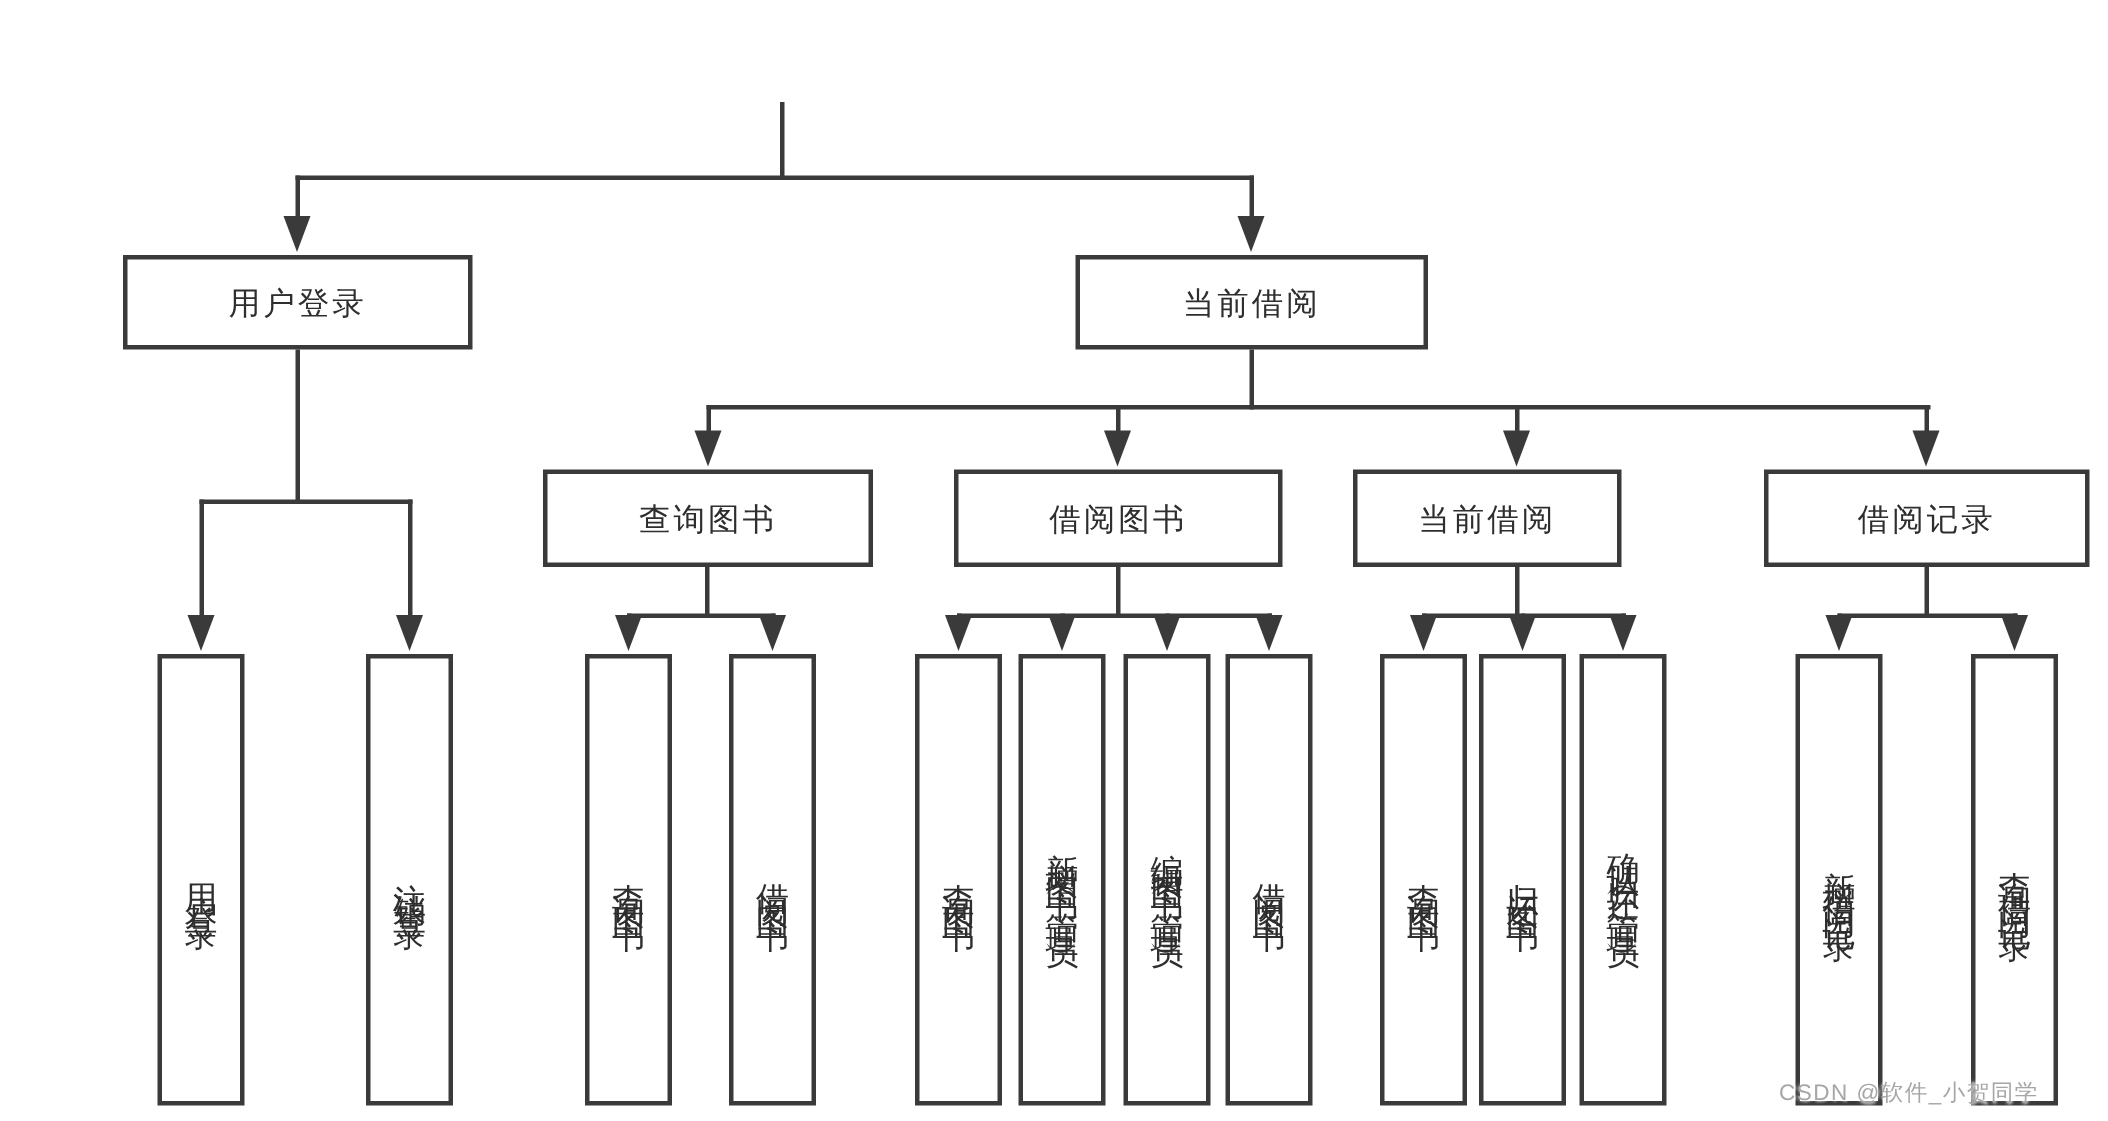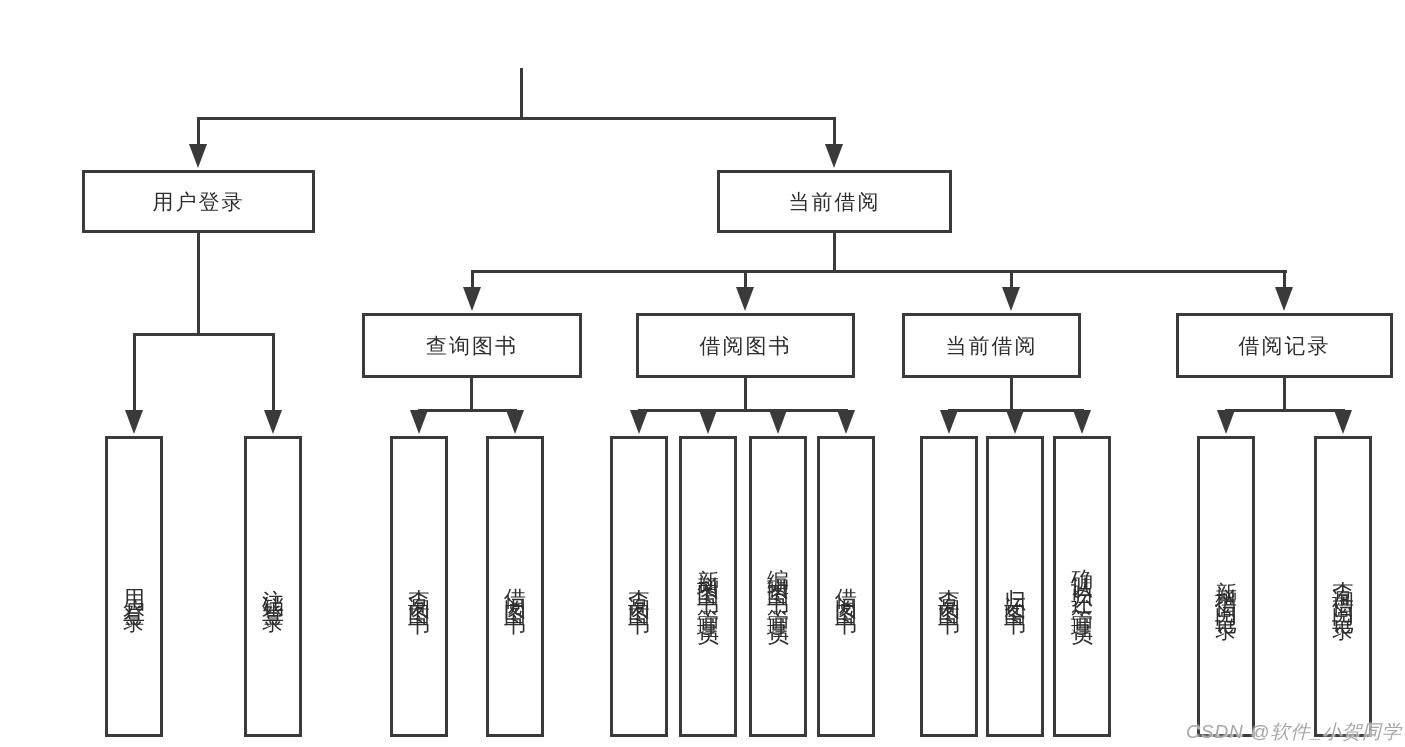--- a/index.html
+++ b/index.html
@@ -41,26 +41,25 @@
     position: absolute;
     width: 0; height: 0;
     border-left: 9px solid transparent;
     border-right: 9px solid transparent;
     border-top: 24px solid var(--line, #3a3a3a);
   }
   .watermark {
     position: absolute;
     left: 1186px;
     top: 719px;
-    font-size: 19px;
+    font-size: 15px;
     color: var(--watermark, #a6a6a6);
     letter-spacing: 1px;
     white-space: nowrap;
     text-shadow: 0 0 3px #ffffff, 1px 1px 2px #ffffff;
-    font-style: italic;
   }
 </style>
 </head>
 <body>
 
 <div class="stage">
 
 
   <div class="vline" style="left:520px; top:68px; height:50px;"></div>
   <div class="hline" style="left:197px; top:117px; width:639px;"></div>

